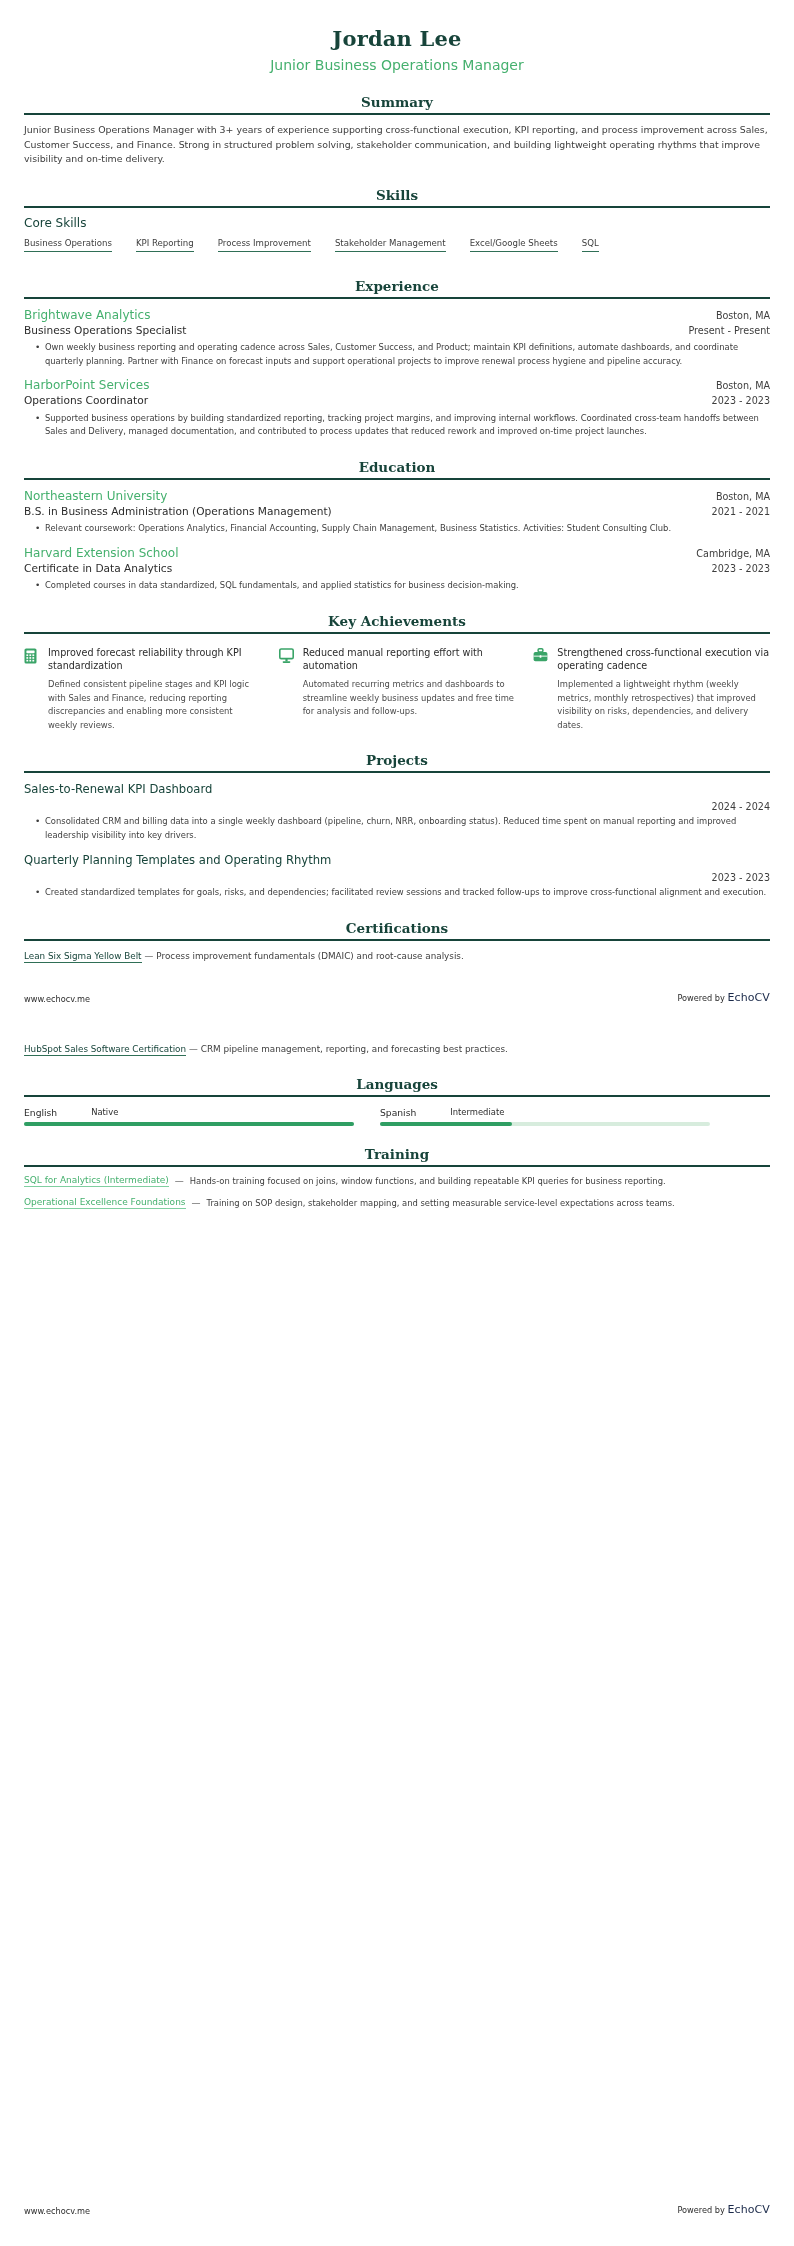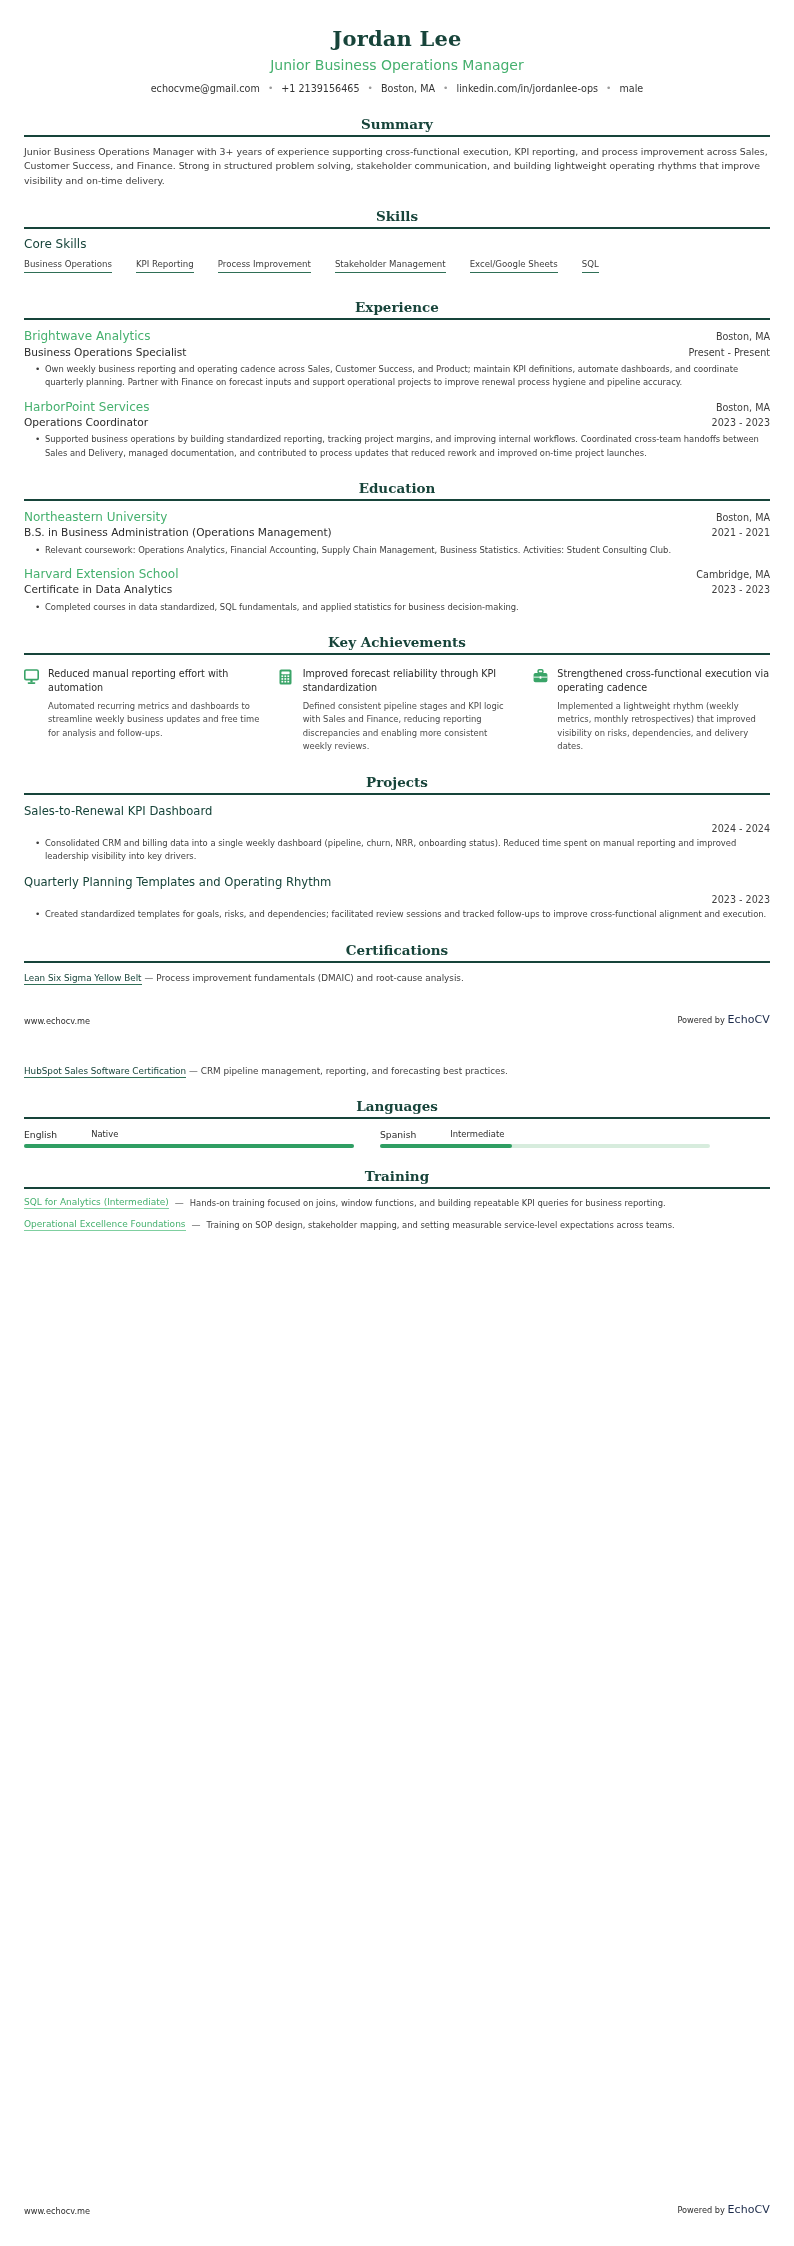--- a/index.html
+++ b/index.html
@@ -169,31 +169,20 @@
 </style>
 </head>
 <body>
 
 <div class="page">
   <div class="inner">
 
     <div>
       <div class="name">Jordan Lee</div>
       <div class="headline">Junior Business Operations Manager</div>
-      <div class="contact">
-        <span>echocvme@gmail.com</span>
-        <span class="sep">•</span>
-        <span>+1 2139156465</span>
-        <span class="sep">•</span>
-        <span>Boston, MA</span>
-        <span class="sep">•</span>
-        <span>linkedin.com/in/jordanlee-ops</span>
-        <span class="sep">•</span>
-        <span>male</span>
-      </div>
     </div>
 
     <div class="section">
       <div class="section-title">Summary</div>
       <div class="rule"></div>
       <div class="summary-text">Junior Business Operations Manager with 3+ years of experience supporting cross-functional execution, KPI reporting, and process improvement across Sales, Customer Success, and Finance. Strong in structured problem solving, stakeholder communication, and building lightweight operating rhythms that improve visibility and on-time delivery.</div>
     </div>
 
     <div class="section">
       <div class="section-title">Skills</div>
@@ -272,34 +261,20 @@
         <ul class="bullets">
           <li>Completed courses in data standardized, SQL fundamentals, and applied statistics for business decision-making.</li>
         </ul>
       </div>
     </div>
 
     <div class="section">
       <div class="section-title">Key Achievements</div>
       <div class="rule"></div>
       <div class="ach-grid">
-
-        <div class="ach">
-          <div class="ach-icon">
-            <svg width="15" height="16" viewBox="0 0 15 16">
-              <rect x="0.8" y="1" width="13.4" height="9.6" rx="1.4" fill="none" stroke="#3aa468" stroke-width="1.6"></rect>
-              <rect x="6.4" y="10.6" width="2.2" height="2.8" fill="#3aa468"></rect>
-              <rect x="3.6" y="13.2" width="7.8" height="1.7" rx="0.8" fill="#3aa468"></rect>
-            </svg>
-          </div>
-          <div>
-            <div class="ach-title">Reduced manual reporting effort with automation</div>
-            <div class="ach-desc">Automated recurring metrics and dashboards to streamline weekly business updates and free time for analysis and follow-ups.</div>
-          </div>
-        </div>
 
         <div class="ach">
           <div class="ach-icon">
             <svg width="13" height="16" viewBox="0 0 13 16">
               <rect x="0.5" y="0.5" width="12" height="15" rx="1.6" fill="#3aa468"></rect>
               <rect x="2.4" y="2.4" width="8.2" height="2.8" rx="0.6" fill="#ffffff"></rect>
               <rect x="2.4" y="6.4" width="1.8" height="1.7" fill="#ffffff"></rect>
               <rect x="5.4" y="6.4" width="1.8" height="1.7" fill="#ffffff"></rect>
               <rect x="8.4" y="6.4" width="1.8" height="1.7" fill="#ffffff"></rect>
               <rect x="2.4" y="9.1" width="1.8" height="1.7" fill="#ffffff"></rect>
@@ -312,20 +287,34 @@
           </div>
           <div>
             <div class="ach-title">Improved forecast reliability through KPI standardization</div>
             <div class="ach-desc">Defined consistent pipeline stages and KPI logic with Sales and Finance, reducing reporting discrepancies and enabling more consistent weekly reviews.</div>
           </div>
         </div>
 
         <div class="ach">
           <div class="ach-icon">
             <svg width="15" height="16" viewBox="0 0 15 16">
+              <rect x="0.8" y="1" width="13.4" height="9.6" rx="1.4" fill="none" stroke="#3aa468" stroke-width="1.6"></rect>
+              <rect x="6.4" y="10.6" width="2.2" height="2.8" fill="#3aa468"></rect>
+              <rect x="3.6" y="13.2" width="7.8" height="1.7" rx="0.8" fill="#3aa468"></rect>
+            </svg>
+          </div>
+          <div>
+            <div class="ach-title">Reduced manual reporting effort with automation</div>
+            <div class="ach-desc">Automated recurring metrics and dashboards to streamline weekly business updates and free time for analysis and follow-ups.</div>
+          </div>
+        </div>
+
+        <div class="ach">
+          <div class="ach-icon">
+            <svg width="15" height="16" viewBox="0 0 15 16">
               <rect x="5.1" y="0.8" width="4.8" height="3.2" rx="1.2" fill="none" stroke="#3aa468" stroke-width="1.5"></rect>
               <rect x="0.6" y="3.9" width="13.8" height="9.4" rx="1.8" fill="#3aa468"></rect>
               <rect x="6.6" y="7.2" width="1.8" height="2.6" rx="0.5" fill="#ffffff"></rect>
               <rect x="0.6" y="7.6" width="13.8" height="1.1" fill="#ffffff" opacity="0.85"></rect>
             </svg>
           </div>
           <div>
             <div class="ach-title">Strengthened cross-functional execution via operating cadence</div>
             <div class="ach-desc">Implemented a lightweight rhythm (weekly metrics, monthly retrospectives) that improved visibility on risks, dependencies, and delivery dates.</div>
           </div>

